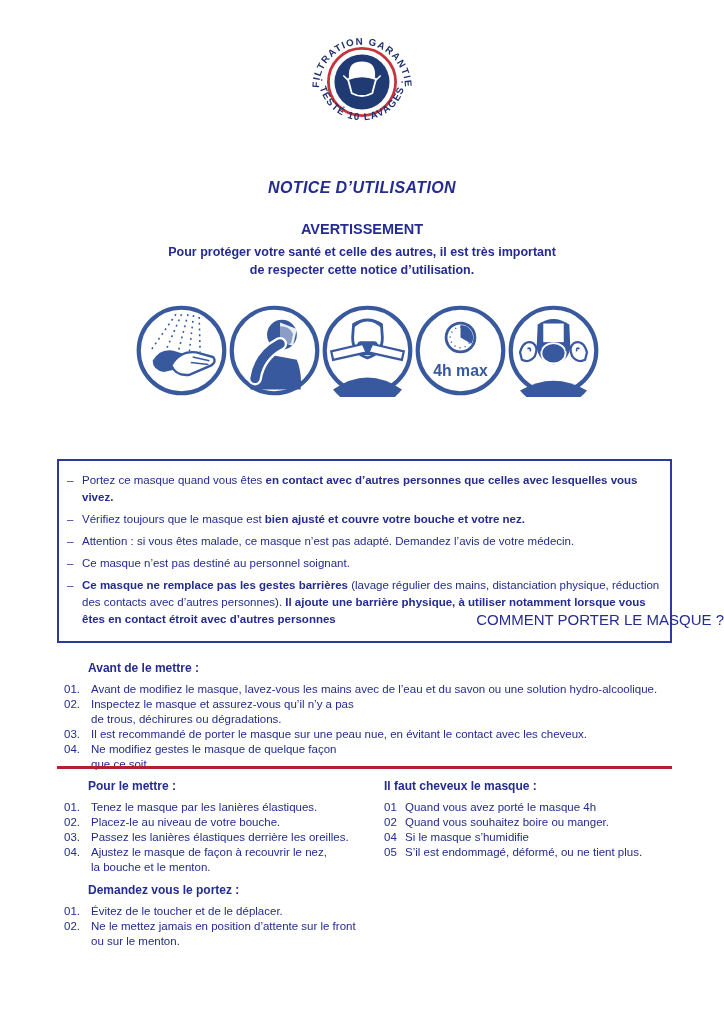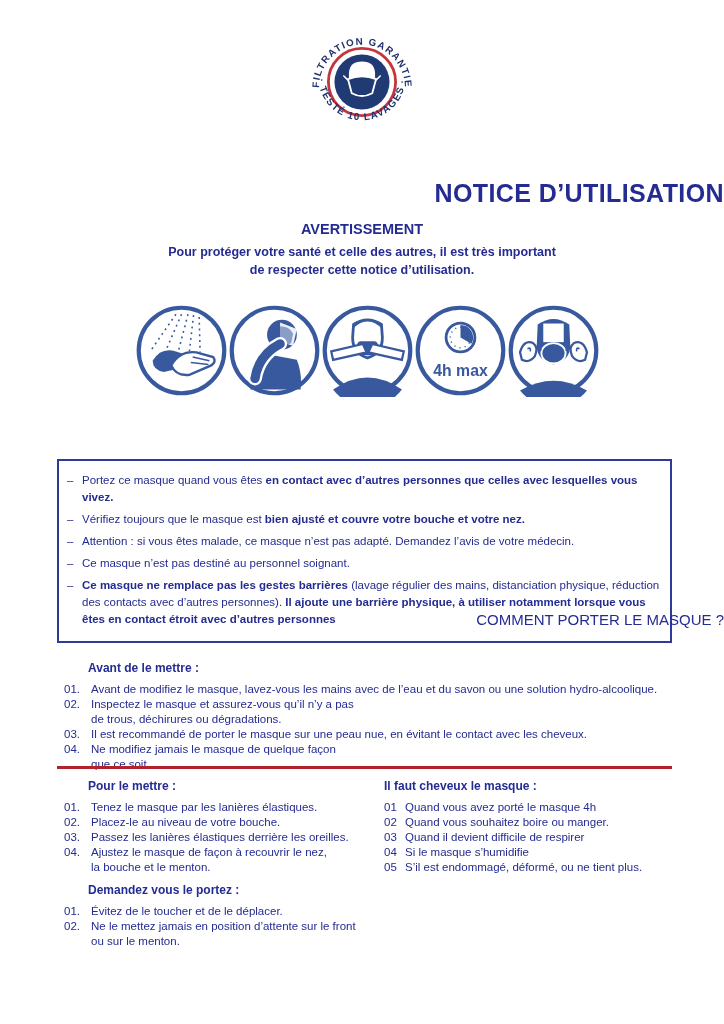--- a/index.html
+++ b/index.html
@@ -5,22 +5,22 @@
 <style>
   html,body{margin:0;padding:0;background:#ffffff;}
   .page{
     position:relative;width:724px;height:1024px;margin:0 auto;background:#fff;
     font-family:"Liberation Sans",sans-serif;color:#242b91;overflow:hidden;
   }
   .b{font-weight:bold;}
   
   .logo{position:absolute;top:26px;left:50%;transform:translateX(-50%);width:112px;height:112px;}
   
-  .title{position:absolute;top:179px;left:0;width:100%;text-align:right;
-         font-size:25px;font-weight:bold;letter-spacing:.4px;margin:0;}
+  .title{position:absolute;top:179px;left:0;width:100%;text-align:center;
+         font-size:16px;font-weight:bold;letter-spacing:.4px;margin:0;font-style:italic;}
   .subtitle{position:absolute;top:221px;left:0;width:100%;text-align:center;
          font-size:14.5px;font-weight:bold;margin:0;}
   .warn{position:absolute;top:243px;left:0;width:100%;text-align:center;
          font-size:12.5px;font-weight:bold;line-height:18px;margin:0;}
   .warn span{display:block;}
   
   .picto-row{position:absolute;top:304px;left:70px;right:60px;
          display:flex;justify-content:center;align-items:center;}
   .picto{width:93px;height:93px;display:block;}
   
@@ -172,21 +172,21 @@
           <span class="num">02.</span>
           <span class="txt">Inspectez le masque et assurez-vous qu’il n’y a pas
 de trous, déchirures ou dégradations.</span>
         </div>
       <div class="li">
           <span class="num">03.</span>
           <span class="txt">Il est recommandé de porter le masque sur une peau nue, en évitant le contact avec les cheveux.</span>
         </div>
       <div class="li">
           <span class="num">04.</span>
-          <span class="txt">Ne modifiez jamais le masque de quelque façon
+          <span class="txt">Ne modifiez gestes le masque de quelque façon
 que ce soit.</span>
         </div>
     </div>
   </div>
 
   <div class="divider"></div>
 
   <div class="cols">
     <div class="col-left">
       <div class="sec-heading">Pour le mettre :</div>
@@ -215,24 +215,20 @@
       <div class="list">
         <div class="li">
             <span class="num-short">01</span>
             <span class="txt">Quand vous avez porté le masque 4h</span>
           </div>
         <div class="li">
             <span class="num-short">02</span>
             <span class="txt">Quand vous souhaitez boire ou manger.</span>
           </div>
         <div class="li">
-            <span class="num-short">03</span>
-            <span class="txt">Quand il devient difficile de respirer</span>
-          </div>
-        <div class="li">
             <span class="num-short">04</span>
             <span class="txt">Si le masque s’humidifie</span>
           </div>
         <div class="li">
             <span class="num-short">05</span>
             <span class="txt">S’il est endommagé, déformé, ou ne tient plus.</span>
           </div>
       </div>
     </div>
   </div>

